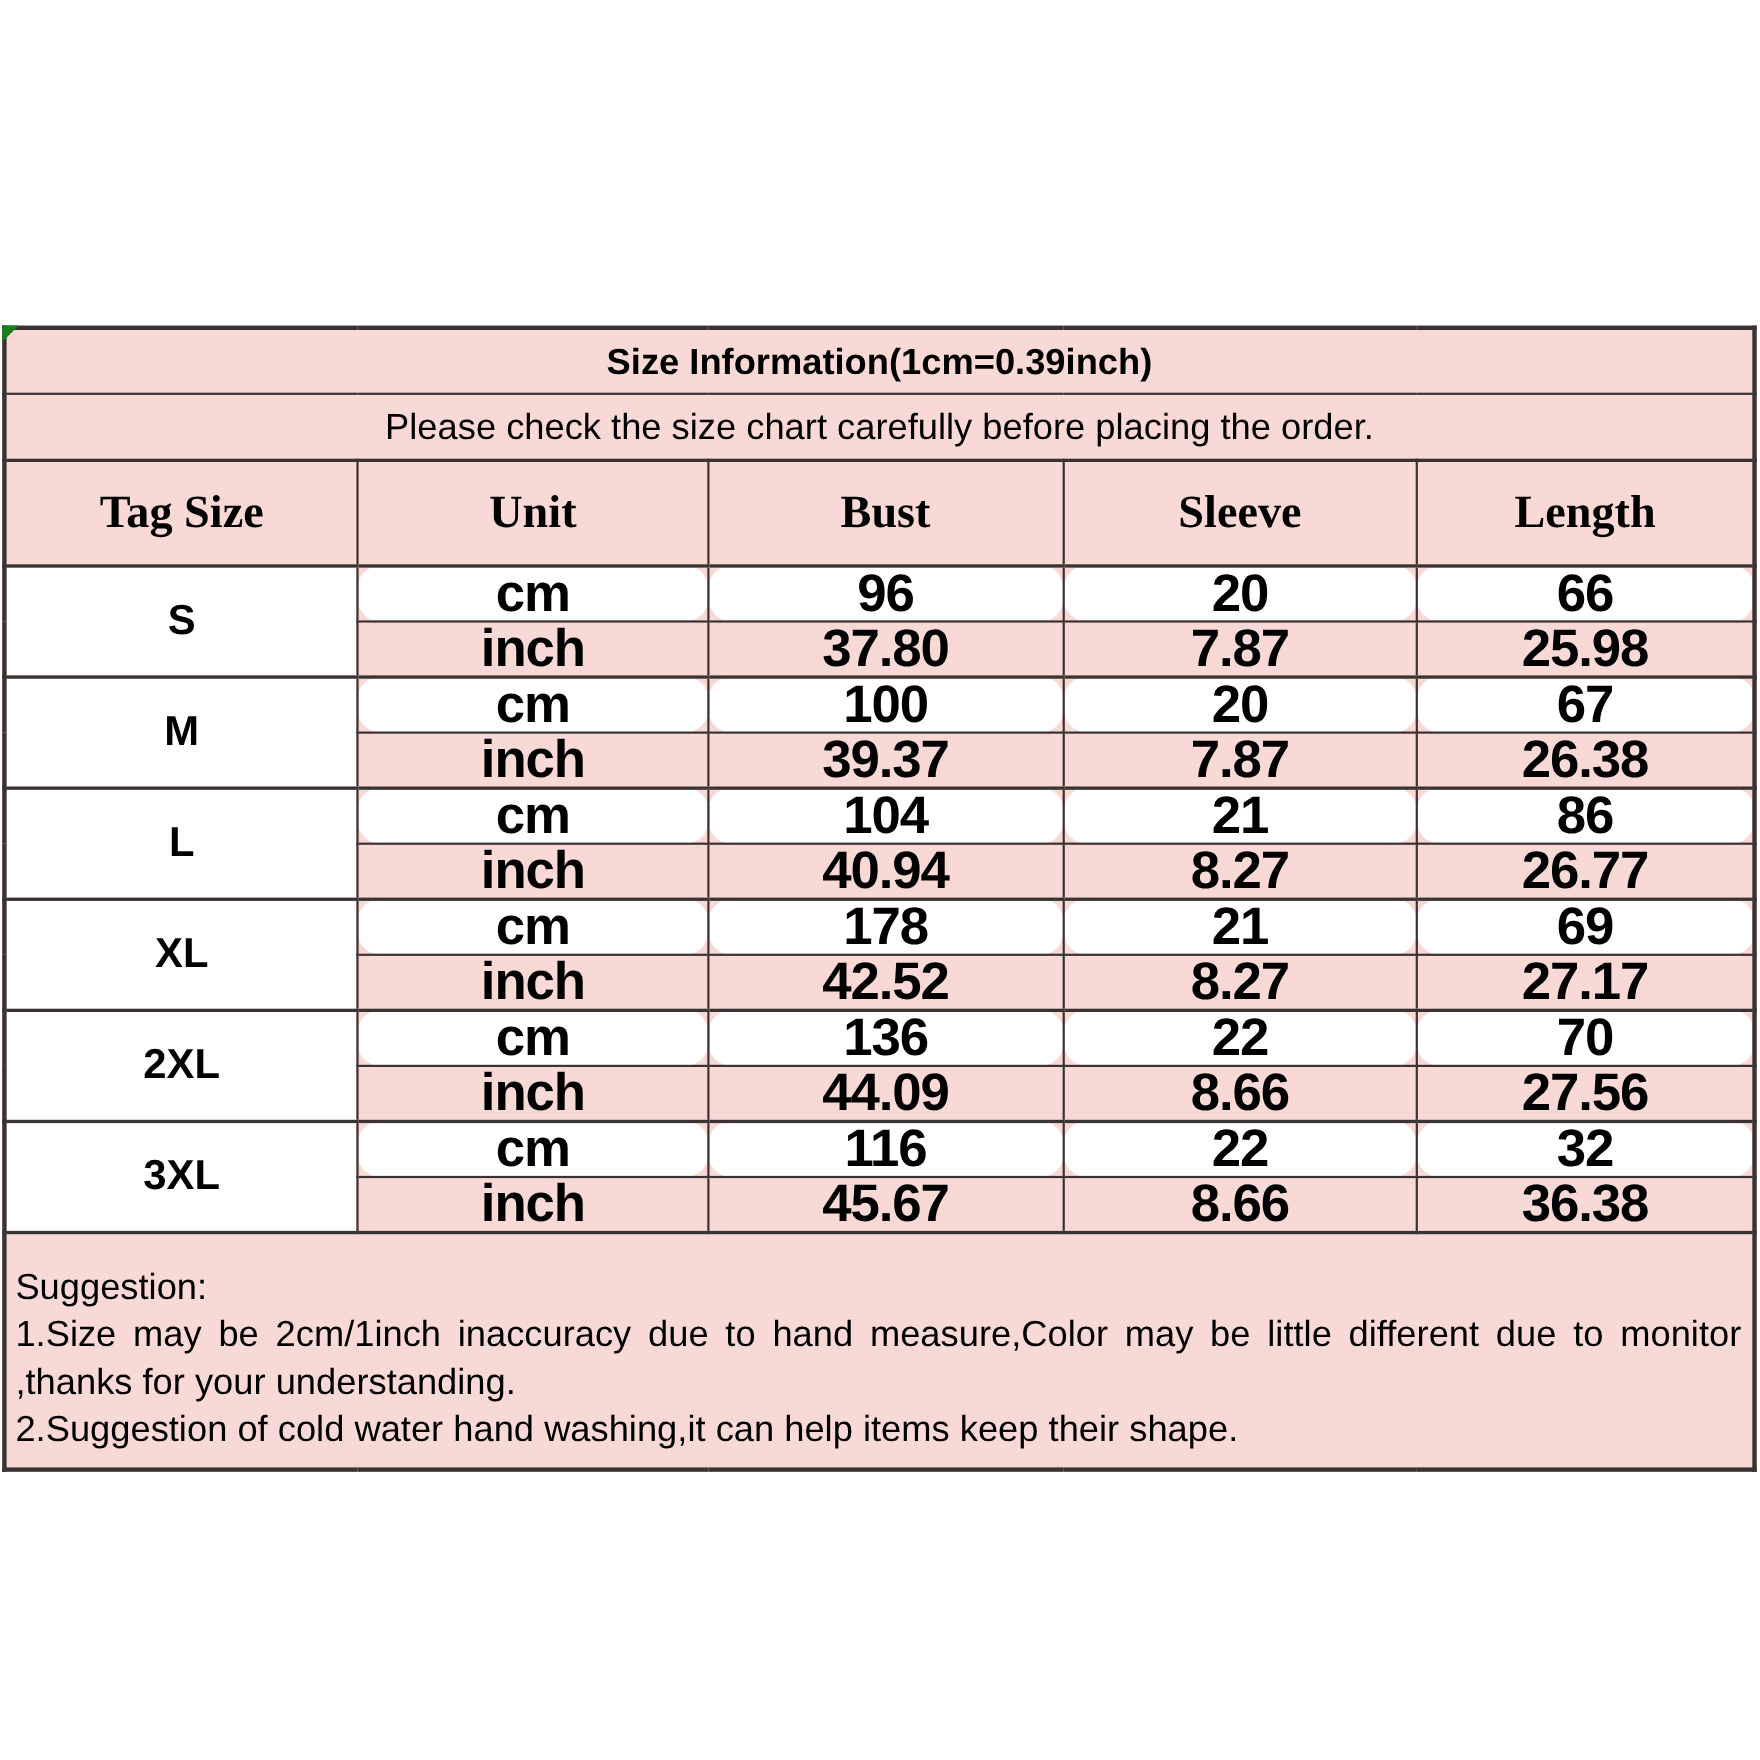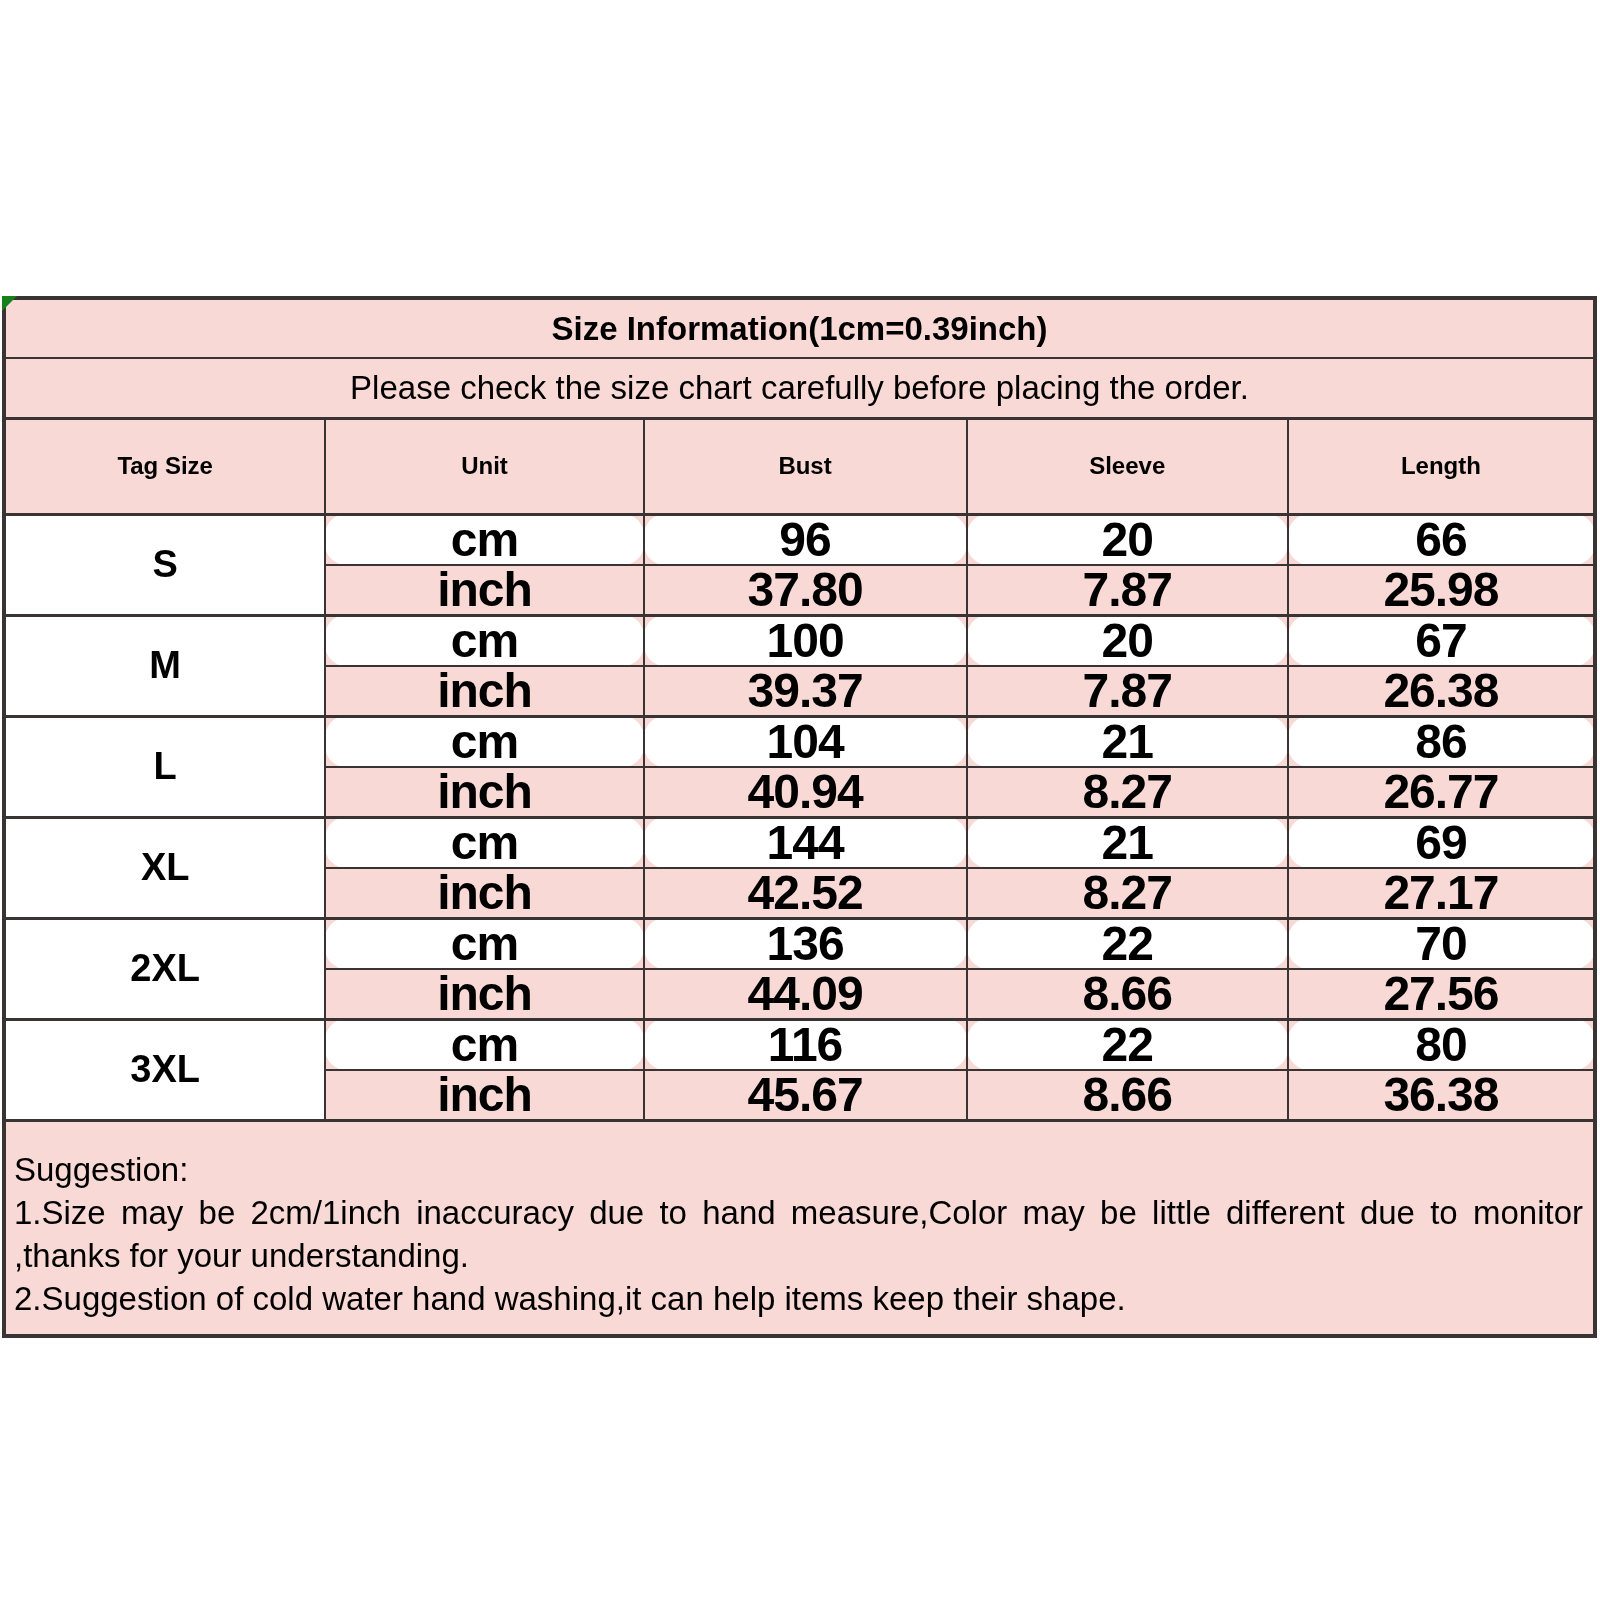--- a/index.html
+++ b/index.html
@@ -55,23 +55,24 @@
     font-weight: bold;
   }
   .r-sub td {
     height: 60px;
     font-size: 33px;
     font-weight: normal;
     border-bottom-width: 3px;
   }
   .r-head th {
     height: 96px;
-    font-size: 24px;
+    font-size: 42px;
     font-weight: bold;
     background: var(--pink);
+    font-family: Liberation Serif, serif;
   }
 
   .r-cm td { background: var(--white-row); height: 45px; }
   .r-cm td { border-top-width: 3px; }
   .r-inch td { background: var(--pink); height: 45px; margin-top: 47px; }
 
   td.tag {
     background: var(--white-row);
     font-size: 38px;
     font-weight: bold;
@@ -170,21 +171,21 @@
       <tr class="r-inch">
         <td class="unit">inch</td>
         <td class="val">40.94</td>
         <td class="val">8.27</td>
         <td class="val">26.77</td>
       </tr>
 
       <tr class="r-cm">
         <td class="tag" rowspan="2">XL</td>
         <td class="unit">cm</td>
-        <td class="val">144</td>
+        <td class="val">178</td>
         <td class="val">21</td>
         <td class="val">69</td>
       </tr>
       <tr class="r-inch">
         <td class="unit">inch</td>
         <td class="val">42.52</td>
         <td class="val">8.27</td>
         <td class="val">27.17</td>
       </tr>
 
@@ -200,21 +201,21 @@
         <td class="val">44.09</td>
         <td class="val">8.66</td>
         <td class="val">27.56</td>
       </tr>
 
       <tr class="r-cm">
         <td class="tag" rowspan="2">3XL</td>
         <td class="unit">cm</td>
         <td class="val">116</td>
         <td class="val">22</td>
-        <td class="val">80</td>
+        <td class="val">32</td>
       </tr>
       <tr class="r-inch">
         <td class="unit">inch</td>
         <td class="val">45.67</td>
         <td class="val">8.66</td>
         <td class="val">36.38</td>
       </tr>
 
       <tr class="r-att">
         <td colspan="5">

